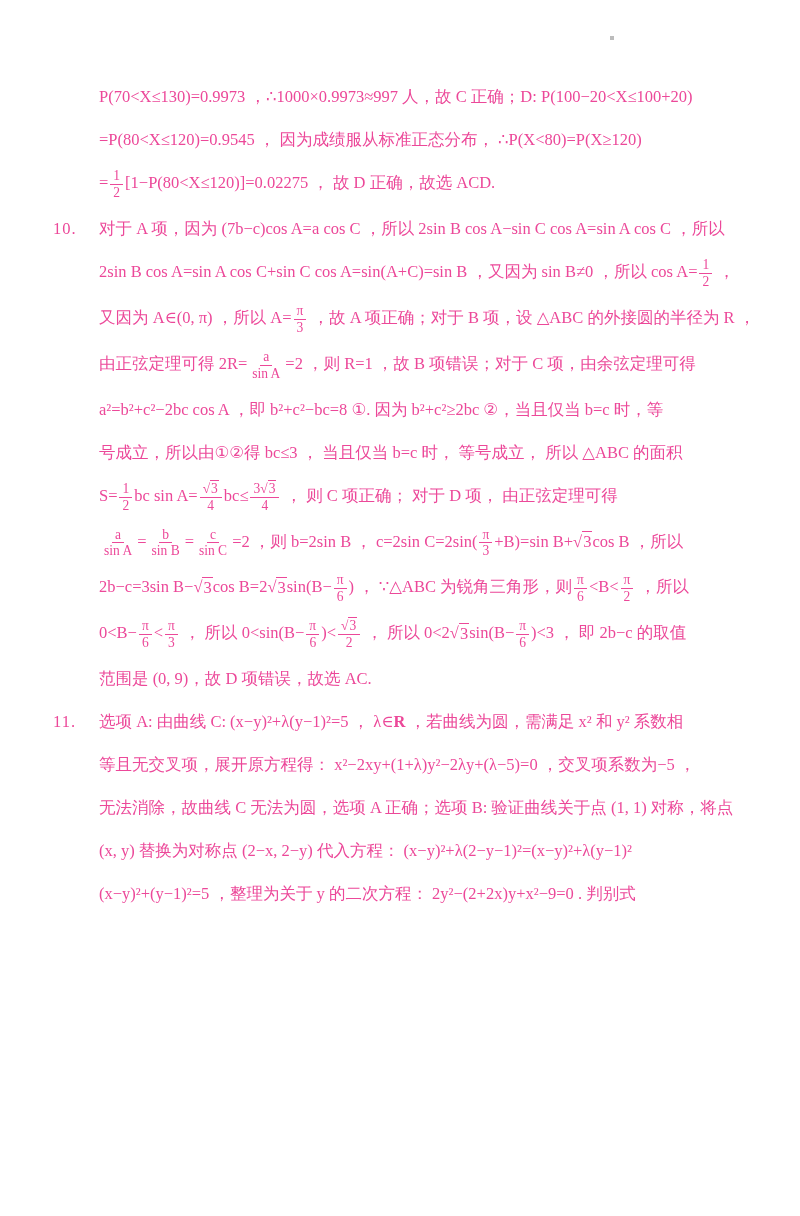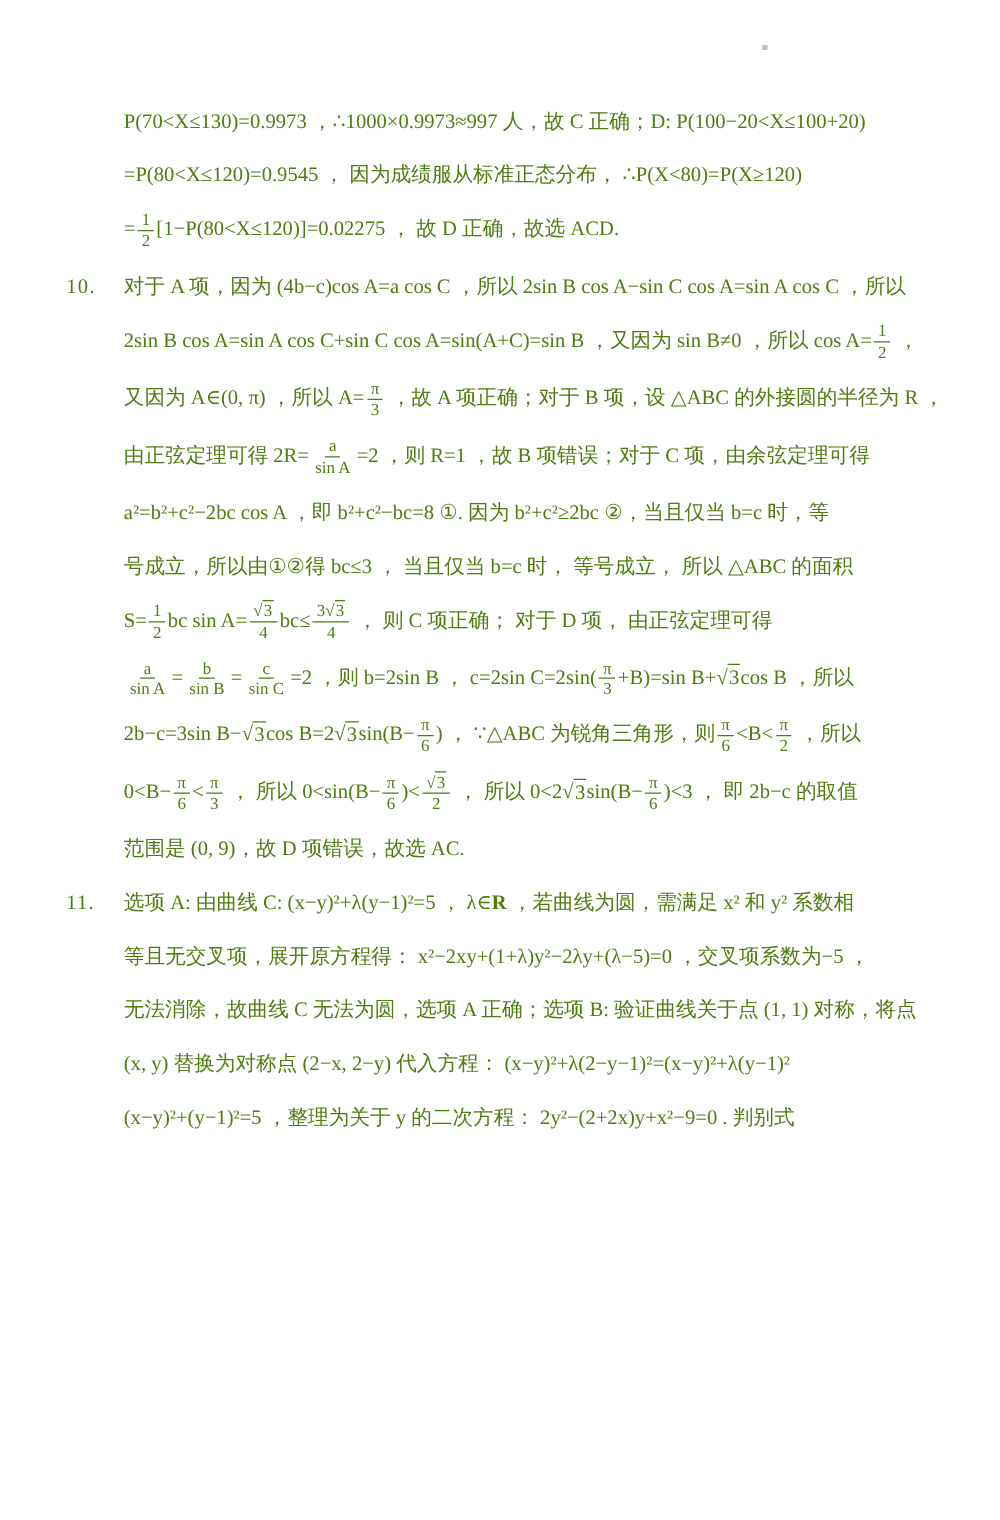--- a/index.html
+++ b/index.html
@@ -2,21 +2,21 @@
 <html><head>
 <meta charset="utf-8">
 <style>
   html,body { margin:0; padding:0; background:#ffffff; }
   .page {
     position:relative;
     width:800px; height:907px;
     background:#ffffff;
     overflow:hidden;
     font-family:"Liberation Serif","DejaVu Serif","DejaVu Sans",serif;
-    color:#4d7c0f;
+    color:#ec4899;
     font-size:16.5px;
   }
   .content { padding:82px 52px 0 99px; }
   .block { position:relative; margin-bottom:9px; }
   .num { position:absolute; left:-46px; top:5px; letter-spacing:1px; }
   .line { line-height:30px; margin-bottom:13px; white-space:nowrap; }
   
   .fr {
     display:inline-flex; flex-direction:column; align-items:center;
     vertical-align:middle; font-size:0.82em; line-height:1.18;
@@ -39,21 +39,21 @@
       <div class="block">
         <div class="line">P(70&lt;X≤130)=0.9973 ，∴1000×0.9973≈997 人，故 C 正确；D: P(100−20&lt;X≤100+20)</div>
         <div class="line">=P(80&lt;X≤120)=0.9545 ， 因为成绩服从标准正态分布， ∴P(X&lt;80)=P(X≥120)</div>
         <div class="line">=<span class="fr">
             <span class="fn">1</span>
             <span class="fd">2</span>
           </span>[1−P(80&lt;X≤120)]=0.02275 ， 故 D 正确，故选 ACD.</div>
       </div>
       <div class="block">
         <span class="num">10.</span>
-        <div class="line">对于 A 项，因为 (4b−c)cos A=a cos C ，所以 2sin B cos A−sin C cos A=sin A cos C ，所以</div>
+        <div class="line">对于 A 项，因为 (7b−c)cos A=a cos C ，所以 2sin B cos A−sin C cos A=sin A cos C ，所以</div>
         <div class="line">2sin B cos A=sin A cos C+sin C cos A=sin(A+C)=sin B ，又因为 sin B≠0 ，所以 cos A=<span class="fr">
             <span class="fn">1</span>
             <span class="fd">2</span>
           </span> ，</div>
         <div class="line">又因为 A∈(0, π) ，所以 A=<span class="fr">
             <span class="fn">π</span>
             <span class="fd">3</span>
           </span> ，故 A 项正确；对于 B 项，设 △ABC 的外接圆的半径为 R ，</div>
         <div class="line">由正弦定理可得 2R=<span class="fr">
             <span class="fn">a</span>

